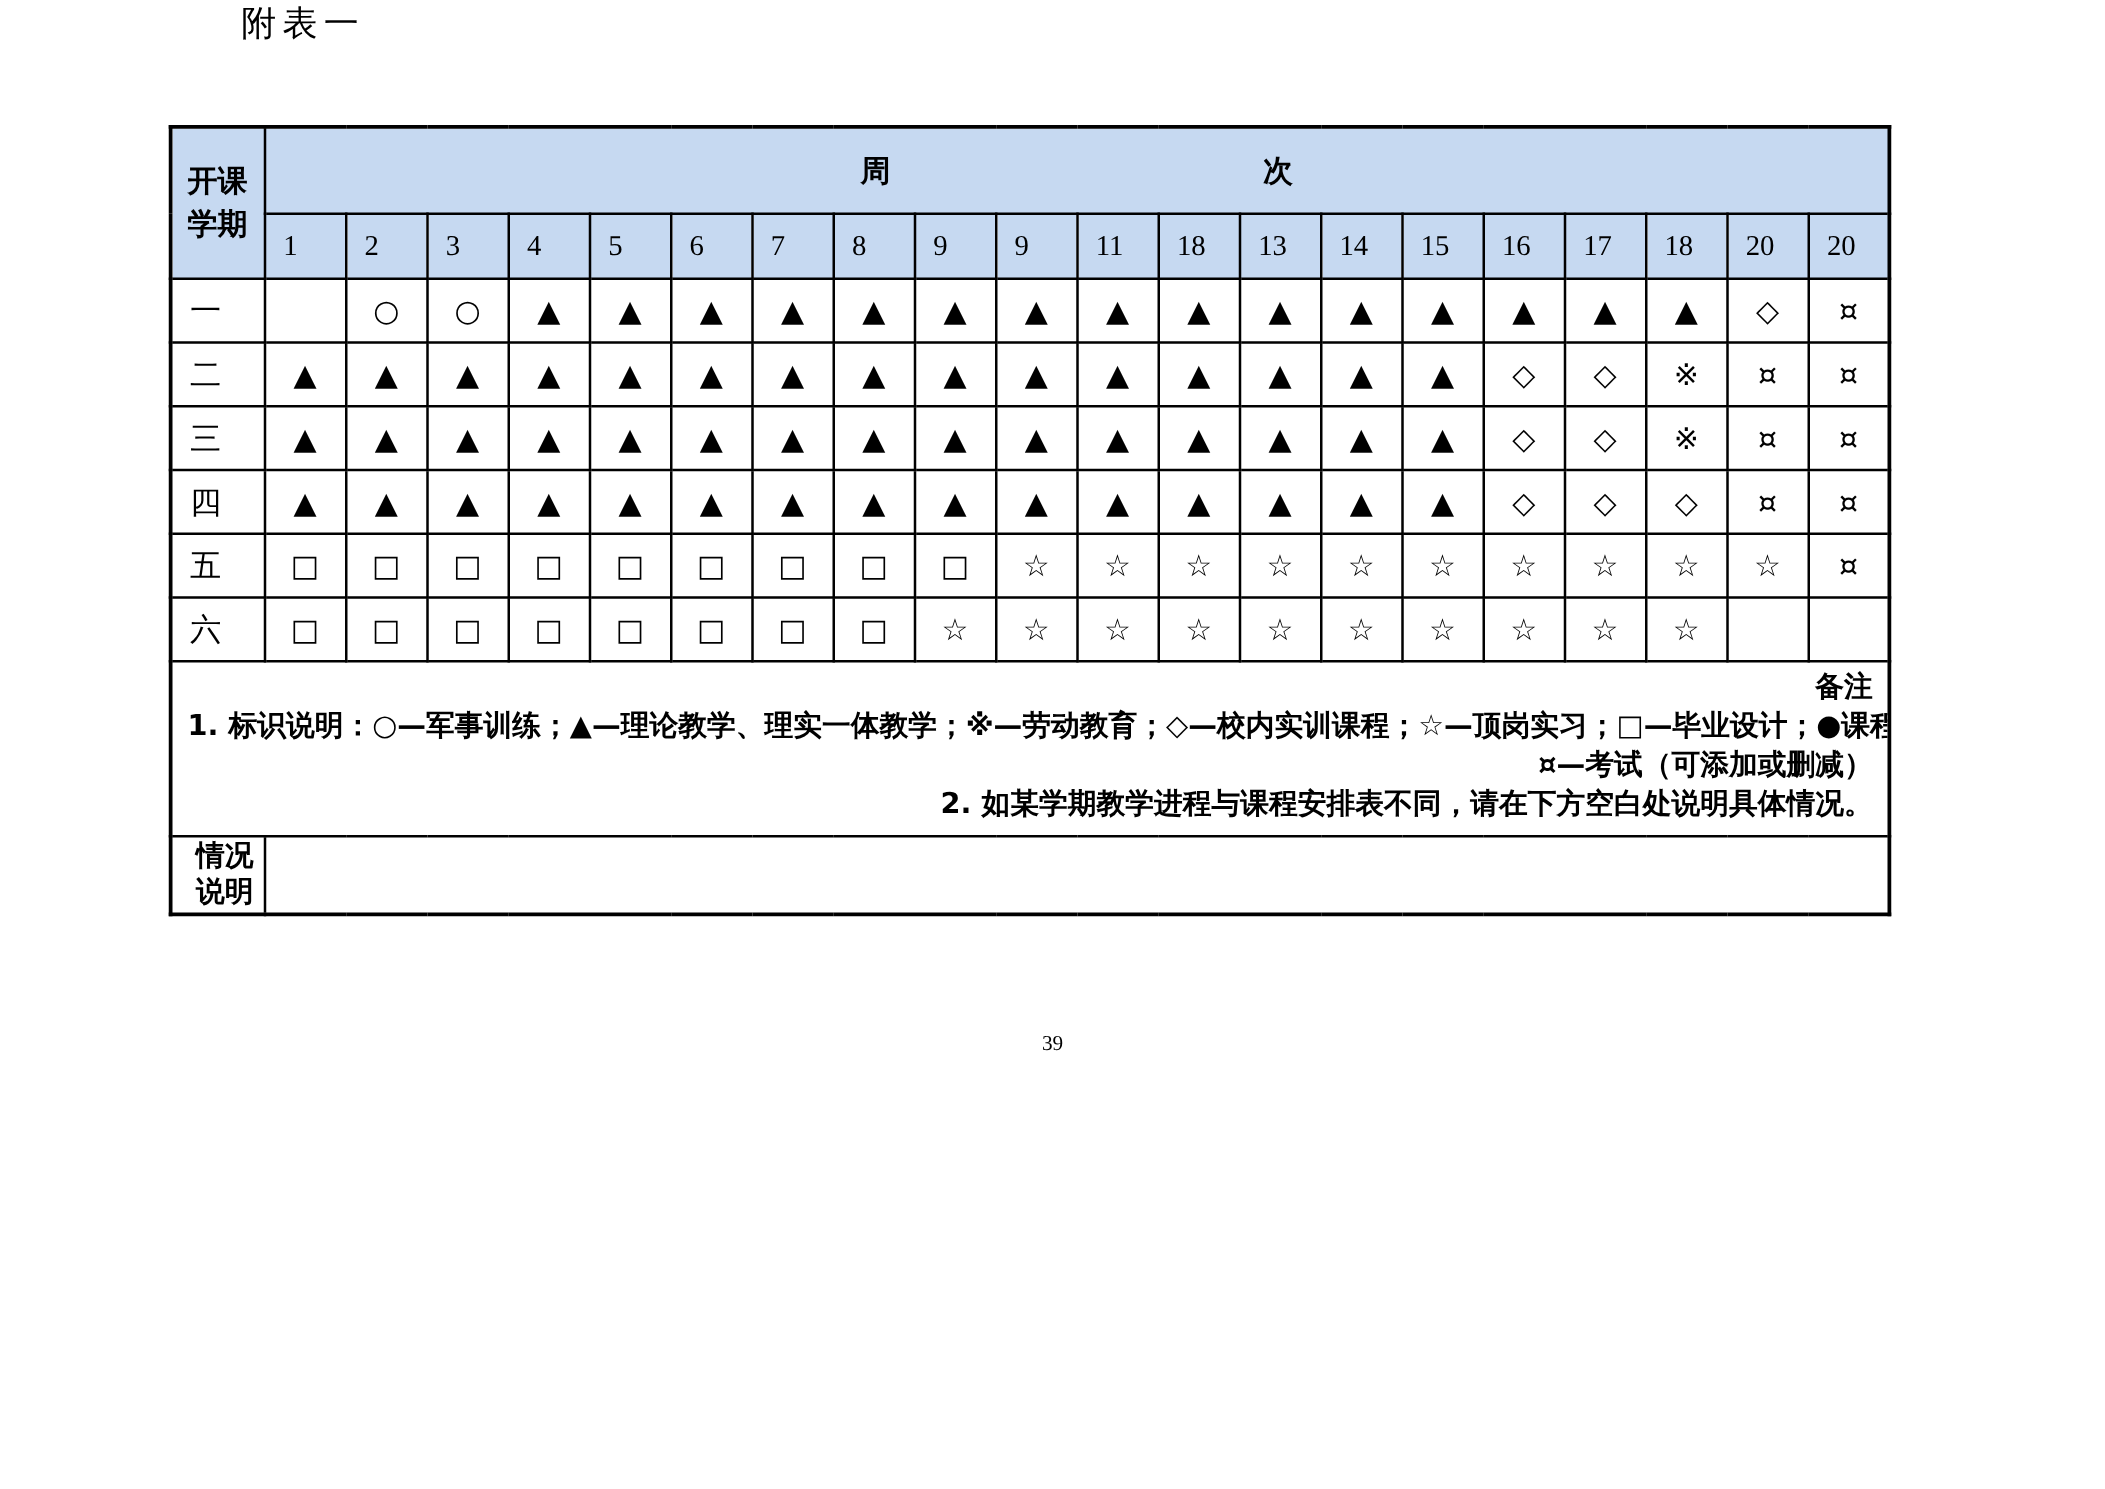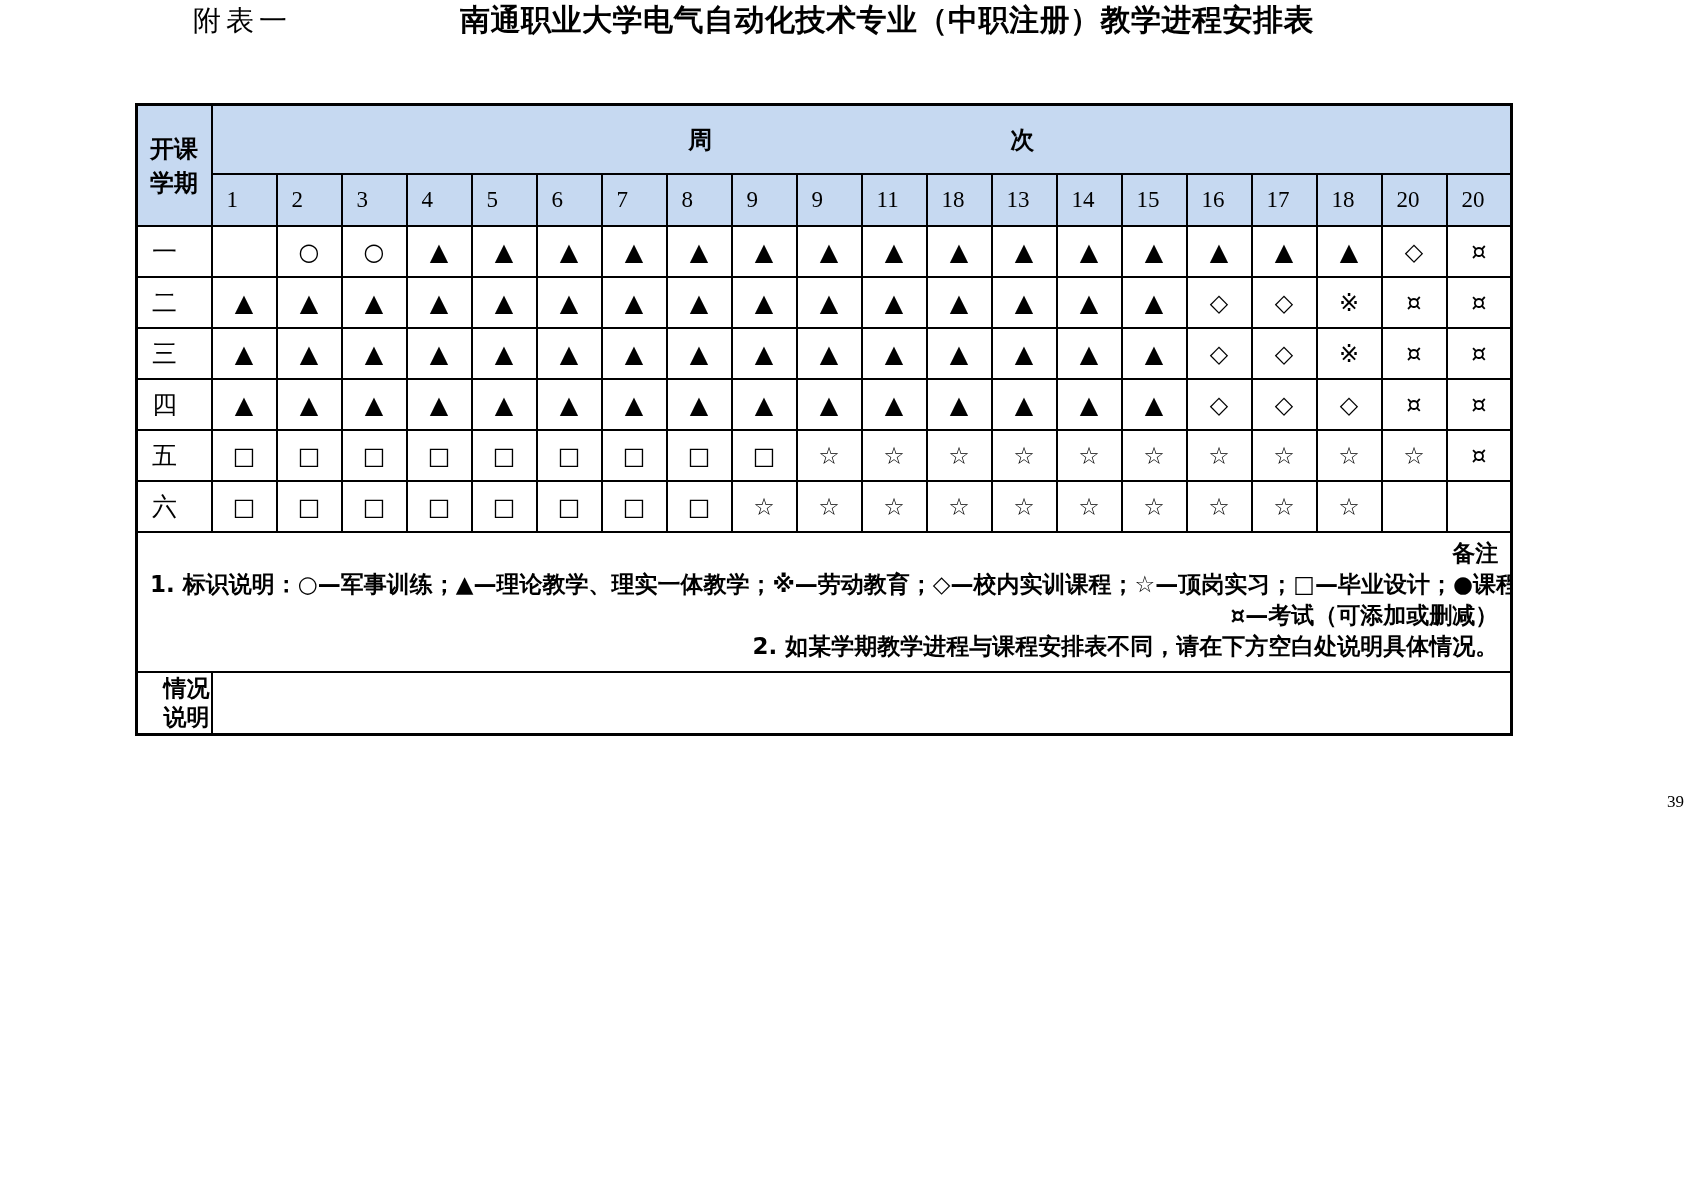--- a/index.html
+++ b/index.html
@@ -36,34 +36,33 @@
   td.semester { text-align:left; padding-left:14px; font-size:25px; }
   td.sym { text-align:center; font-family:"DejaVu Sans", sans-serif; font-size:24px; }
 
   td.notes-cell {
     border-top:3px solid #000; text-align:right; vertical-align:top;
     padding:5px 12px 9px 12px; font-weight:bold; font-size:23px; line-height:31px;
     font-family:"DejaVu Sans", sans-serif;
   }
   td.notes-cell div { white-space:nowrap; }
   td.situation-label {
-    text-align:right; vertical-align:middle; padding-left:12px;
+    text-align:center; vertical-align:middle; padding-left:12px;
     font-weight:bold; font-size:23px; line-height:29px; height:58px;
     font-family:"DejaVu Sans", sans-serif;
   }
   td.situation-blank { background:#fff; }
 
-  .page-number { margin-top:56px; width:100%; text-align:right; font-size:17px; }
+  .page-number { margin-top:92px; width:100%; text-align:center; font-size:17px; }
 </style>
 </head>
 <body>
 
 <div class="title-row">
   <span class="appendix-label">附表一</span>
-  <span class="doc-title">南通职业大学电气自动化技术专业（中职注册）教学进程安排表</span>
 </div>
 
 <table class="schedule">
   <colgroup>
     <col class="c-first">
     <col class="c-week">
       <col class="c-week">
       <col class="c-week">
       <col class="c-week">
       <col class="c-week">

